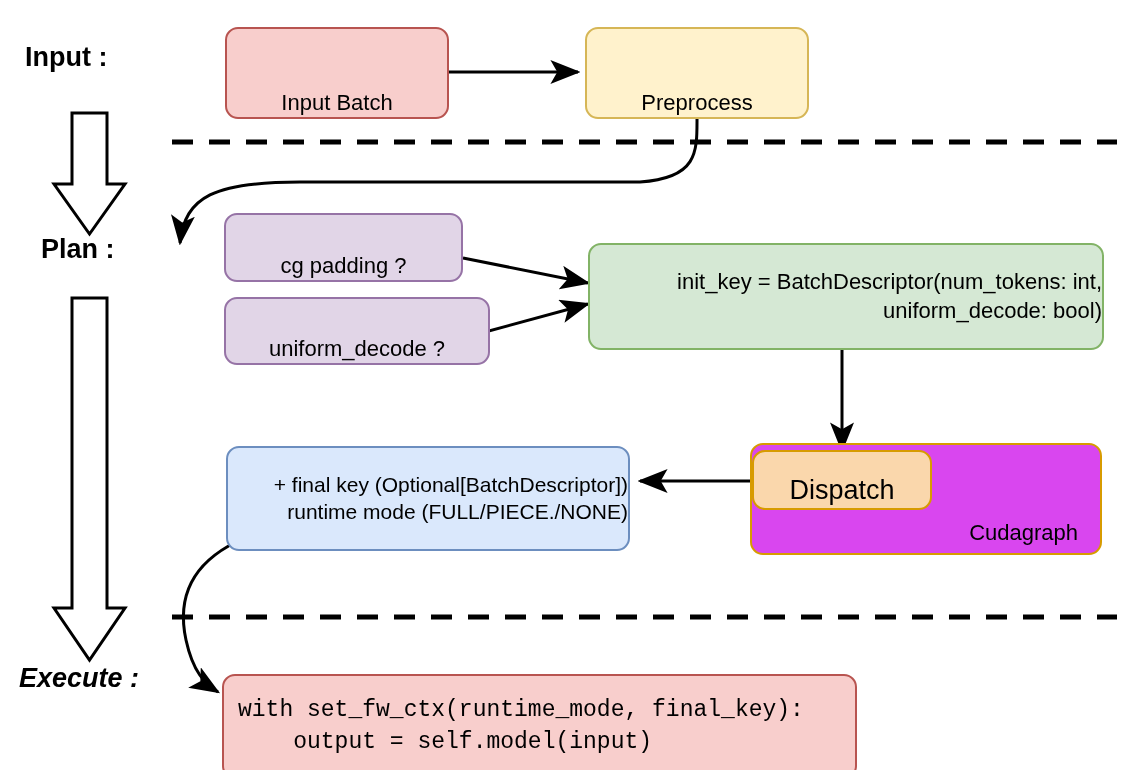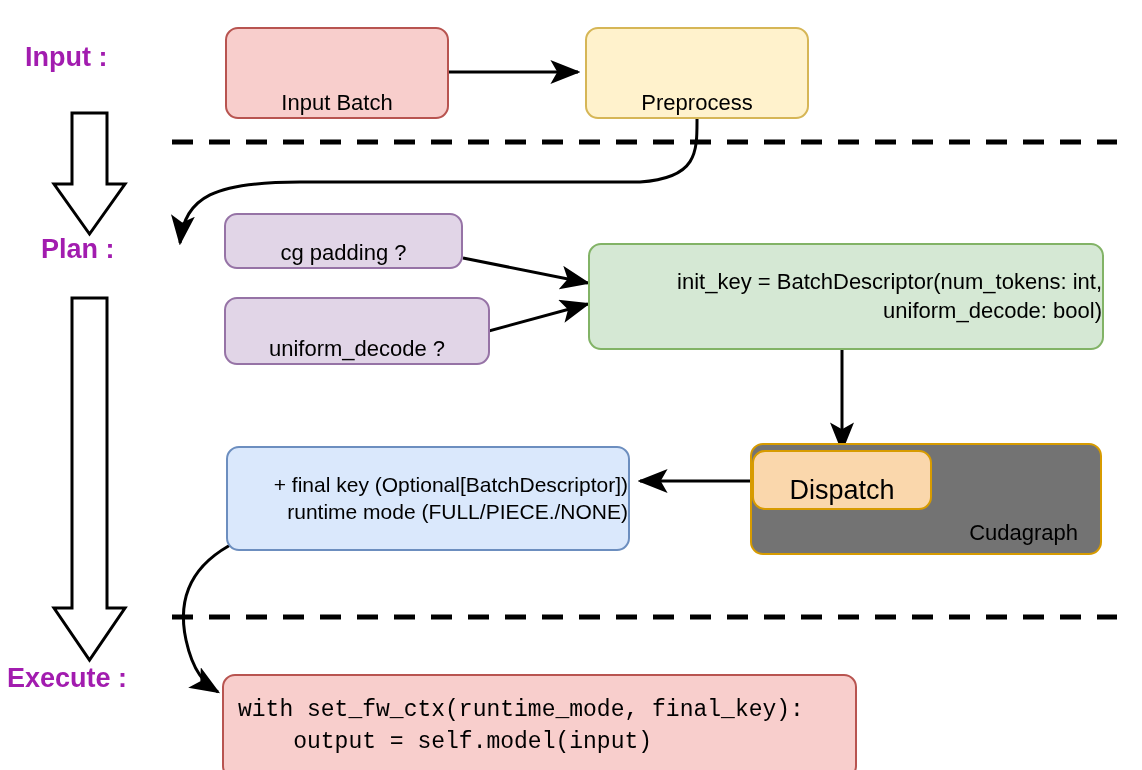--- a/index.html
+++ b/index.html
@@ -22,21 +22,21 @@
     position: absolute;
     left: 0;
     top: 0;
     width: 1142px;
     height: 770px;
   }
   .stage-label {
     position: absolute;
     font-weight: bold;
     font-size: 27px;
-    color: #a21caf;
+    color: #000000;
     white-space: nowrap;
     font-family: "Liberation Sans", sans-serif;
   }
   .node {
     position: absolute;
     box-sizing: border-box;
     border-radius: 13px;
     border-style: solid;
     border-width: 2px;
     display: flex;
@@ -56,21 +56,21 @@
     padding-left: 14px;
     white-space: pre;
     line-height: 1.35;
     margin-top: 23px;
   }
   .n-input-batch  { background:#f8cecc; border-color:#b85450; }
   .n-preprocess   { background:#fff2cc; border-color:#d6b656; }
   .n-purple       { background:#e1d5e7; border-color:#9673a6; }
   .n-green        { background:#d5e8d4; border-color:#82b366; }
   .n-blue         { background:#dae8fc; border-color:#6c8ebf; }
-  .n-orange-outer { background:#737373; border-color:#d79b00; }
+  .n-orange-outer { background:#d946ef; border-color:#d79b00; }
   .n-orange-inner { background:#fad7ac; border-color:#d79b00; }
   .n-code         { background:#f8cecc; border-color:#b85450; }
   #node-dispatch-inner { z-index: 5; }
   #node-cudagraph-dispatcher { z-index: 4; align-items: center; justify-content: flex-end; padding-right: 22px; }
   #node-cudagraph-dispatcher .label-text { display:block; padding-bottom: 6px; }
 </style>
 </head>
 <body>
 
 <div id="diagram-root">
@@ -99,31 +99,31 @@
 
     <line x1="842" y1="350" x2="842" y2="450" stroke="#000000" stroke-width="3" marker-end="url(#arrowhead)"></line>
 
     <line x1="752" y1="481" x2="640" y2="481" stroke="#000000" stroke-width="3" marker-end="url(#arrowhead)"></line>
 
     <path d="M236,542 C196,562 176,594 186,640 C193,672 205,684 218,692" fill="none" stroke="#000000" stroke-width="3" marker-end="url(#arrowhead)"></path>
   </svg>
 
   <div class="stage-label" style="left:25px; top:42px;">Input :</div>
   <div class="stage-label" style="left:41px; top:234px;">Plan :</div>
-  <div class="stage-label" style="left:7px; top:663px;">Execute :</div>
+  <div class="stage-label" style="left:19px; top:663px;font-style:italic;">Execute :</div>
 
   <div class="node n-input-batch" id="node-input-batch" style="left:225px; top:27px; width:224px; height:92px;">
     <span class="label-text">Input Batch</span>
   </div>
 
   <div class="node n-preprocess" id="node-preprocess" style="left:585px; top:27px; width:224px; height:92px;">
     <span class="label-text">Preprocess</span>
   </div>
 
-  <div class="node n-purple" id="node-cg-padding" style="left:224px; top:213px; width:239px; height:56px;">
+  <div class="node n-purple" id="node-cg-padding" style="left:224px; top:213px; width:239px; height:69px;">
     <span class="label-text">cg padding ?</span>
   </div>
 
   <div class="node n-purple" id="node-uniform-decode" style="left:224px; top:297px; width:266px; height:68px;">
     <span class="label-text">uniform_decode ?</span>
   </div>
 
   <div class="node n-green" id="node-init-key" style="left:588px; top:243px; width:516px; height:107px; flex-direction:column;">
     <span class="label-text">init_key = BatchDescriptor(num_tokens: int,</span>
     <span class="label-text">uniform_decode: bool)</span>

